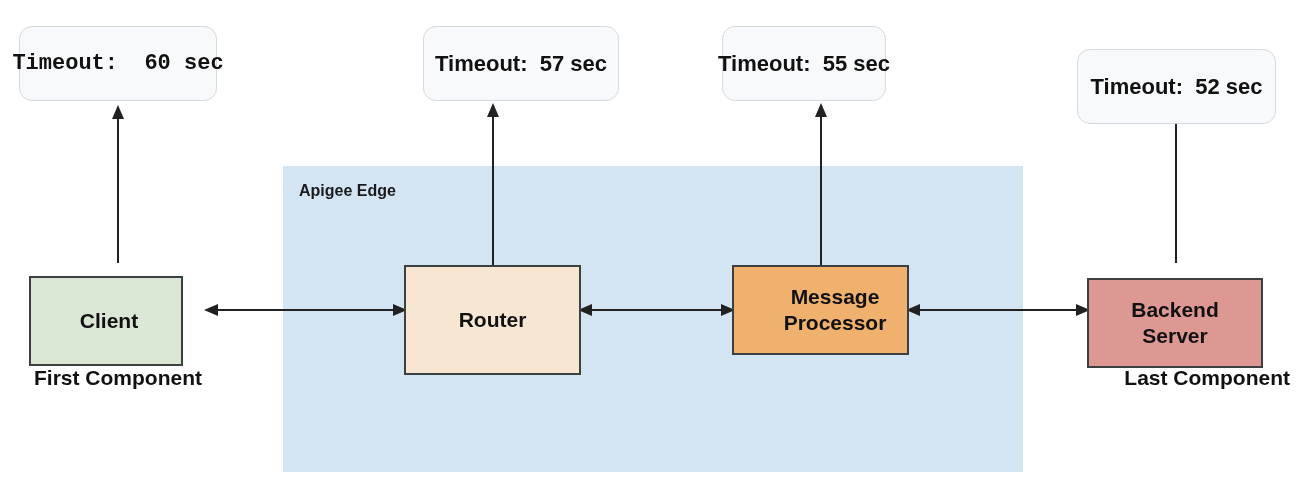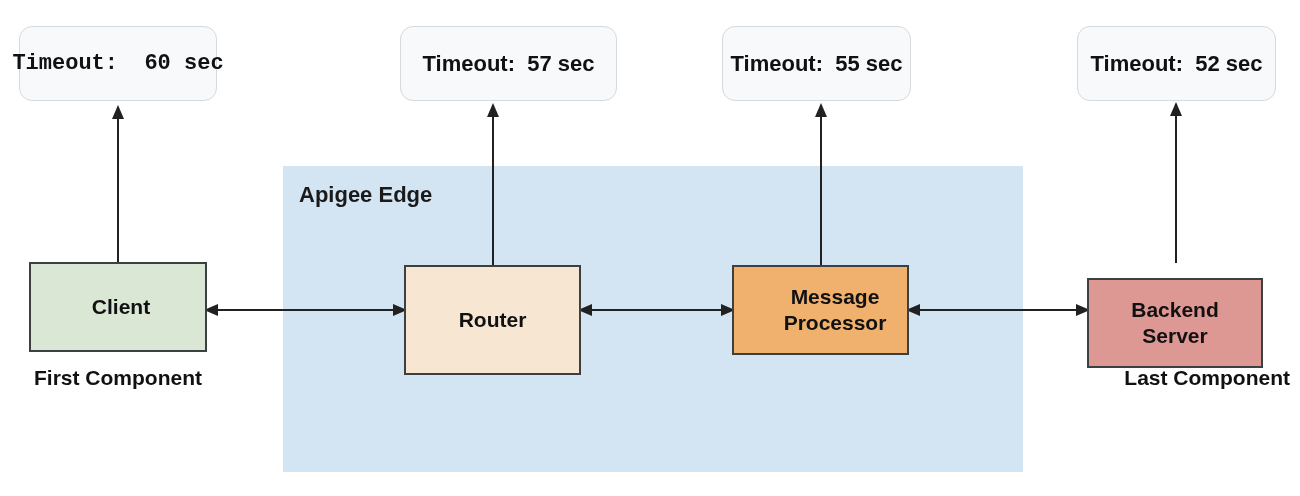--- a/index.html
+++ b/index.html
@@ -5,44 +5,44 @@
   html,body{margin:0;padding:0;background:#ffffff;}
   .canvas{
     position:relative;width:1300px;height:496px;background:#ffffff;overflow:hidden;
     font-family:"Liberation Sans", sans-serif;color:#1f1f1f;
   }
   .apigee{
     position:absolute;left:283px;top:166px;width:740px;height:306px;
     background:var(--apigee-fill,#d3e4f2);z-index:0;
   }
   .apigee-label{
-    position:absolute;left:16px;top:16px;font-size:22px;font-weight:700;color:#1a1a1a;
+    position:absolute;left:16px;top:16px;font-size:16px;font-weight:700;color:#1a1a1a;
   }
   .arrows{position:absolute;left:0;top:0;z-index:1;}
   .arrows line{stroke:var(--arrow,#212121);stroke-width:2;}
   #arrowhead path{fill:var(--arrow,#212121);}
   .timeout{
     position:absolute;top:26px;height:75px;box-sizing:border-box;
     background:var(--timeout-fill,#f7f9fb);
     border:1.5px solid var(--timeout-border,#d5dade);
     border-radius:13px;display:flex;align-items:center;justify-content:center;
     z-index:2;
   }
   .timeout span{font-size:22px;font-weight:700;white-space:pre;color:#111;}
   .timeout-1{left:19px;width:198px;font-family:Liberation Mono, monospace;}
-  .timeout-2{left:400px;width:217px;}
-  .timeout-3{left:722px;width:189px;}
-  .timeout-4{left:1077px;width:199px;}
+  .timeout-2{left:423px;width:196px;}
+  .timeout-3{left:722px;width:164px;}
+  .timeout-4{left:1077px;width:199px;margin-top:23px;}
   .component{
     position:absolute;box-sizing:border-box;z-index:2;
     border:2px solid var(--box-border,#3c4043);
     display:flex;align-items:center;justify-content:center;text-align:center;
     font-size:21px;font-weight:700;line-height:1.25;white-space:pre-line;color:#111;
   }
-  .comp-client{left:29px;top:262px;width:178px;height:90px;background:var(--client-fill,#dae7d4);padding-left:6px;}
+  .comp-client{left:29px;top:276px;width:154px;height:90px;background:var(--client-fill,#dae7d4);padding-left:6px;}
   .comp-router{left:404px;top:265px;width:177px;height:110px;background:var(--router-fill,#f7e6d2);}
   .comp-mp{left:732px;top:265px;width:177px;height:90px;background:var(--message-processor-fill,#f0b16e);padding-left:29px;}
   .comp-backend{left:1087px;top:262px;width:176px;height:90px;background:var(--backend-fill,#de9894);margin-top:16px;}
   .caption{
     position:absolute;top:366px;z-index:2;text-align:center;
     font-size:21px;font-weight:700;color:#111;
   }
   .caption-first{left:2px;width:232px;text-align:center;}
   .caption-last{left:1060px;width:230px;text-align:right;}
 </style>

